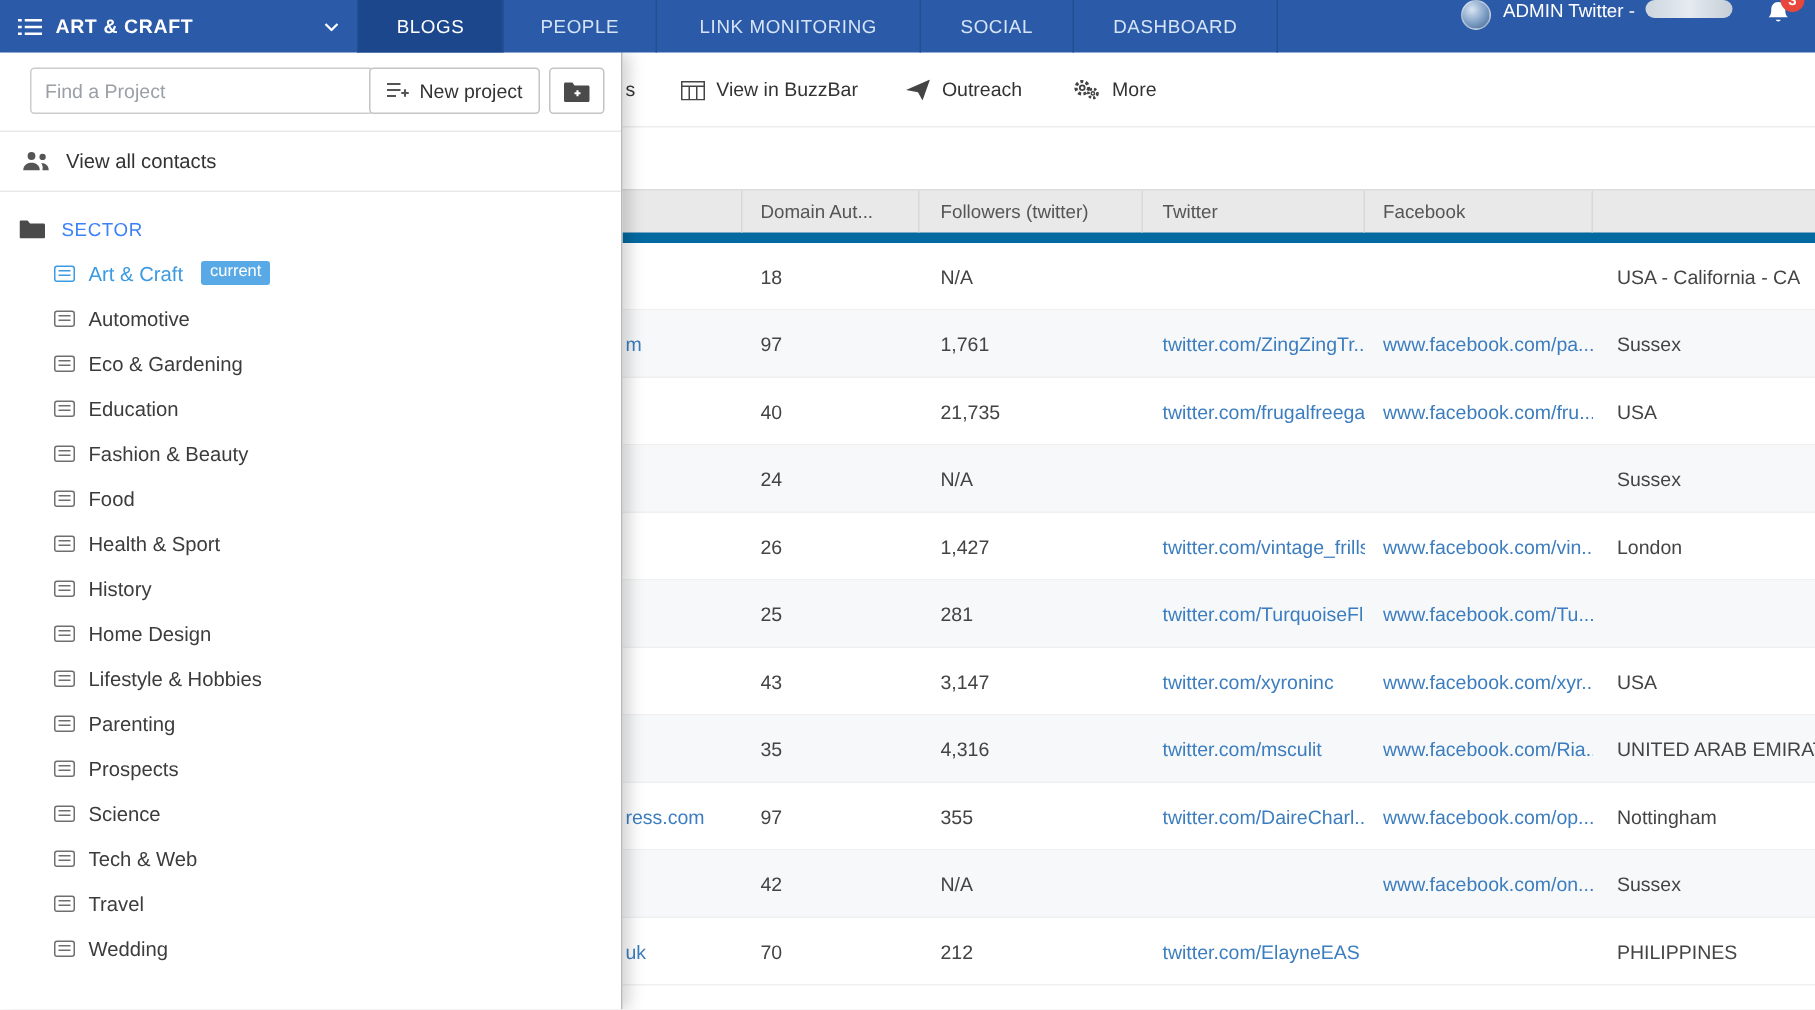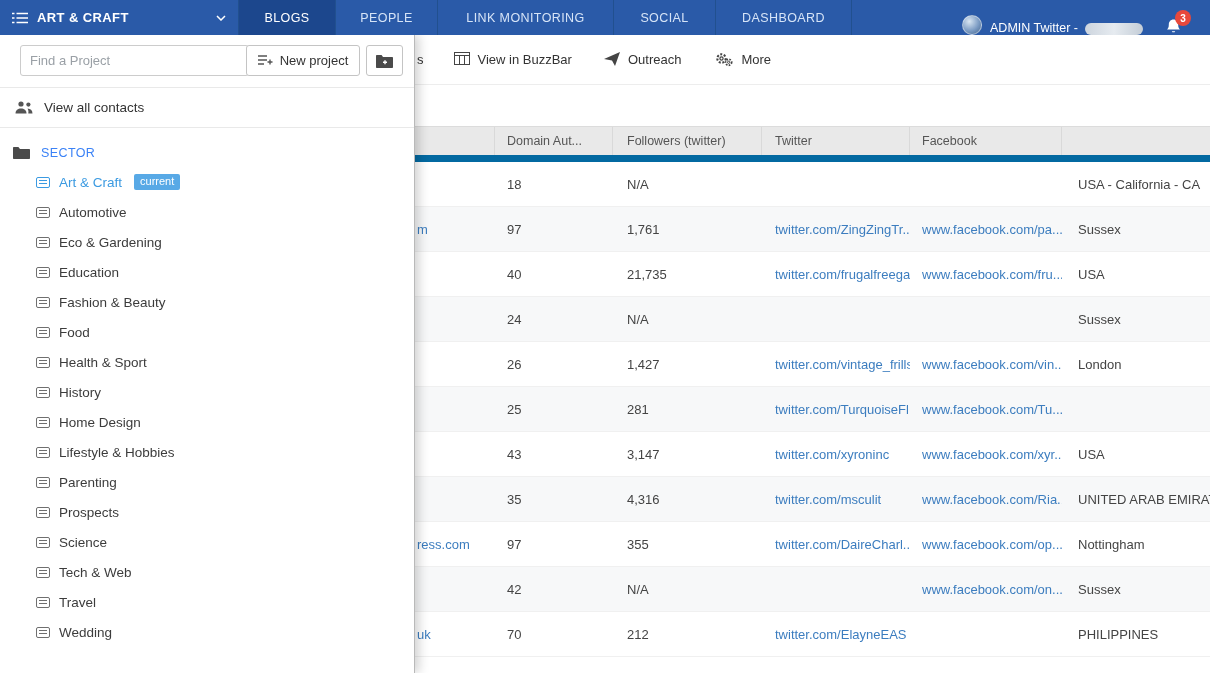--- a/index.html
+++ b/index.html
@@ -7,31 +7,31 @@
   .screen{position:relative;width:1210px;height:673px;background:#fff;overflow:hidden}
 
   
   .topnav{position:absolute;top:0;left:0;right:0;height:35px;background:#2a5aa8;display:flex;align-items:stretch;z-index:30}
   .proj-sel{width:238px;display:flex;align-items:center;gap:9px;padding:0 12px;color:#fff;font-size:13px;font-weight:bold;letter-spacing:.4px;cursor:pointer}
   .proj-sel .chev{margin-left:auto;display:flex}
   .tab{display:flex;align-items:center;justify-content:center;color:#d6e4f7;font-size:12.5px;font-weight:normal;letter-spacing:.4px;border-left:1px solid #21508f;cursor:pointer;white-space:nowrap}
   .tab.active{background:#1c478d;color:#fff}
   .tab-blogs{width:97px}.tab-people{width:102px}.tab-link{width:176px}.tab-social{width:102px}
   .tab-dashboard{width:137px;border-right:1px solid #21508f}
-  .nav-right{margin-left:auto;display:flex;align-items:flex-end;padding-right:28px;color:#fff}
+  .nav-right{margin-left:auto;display:flex;align-items:flex-start;padding-right:16px;color:#fff}
   .avatar{width:20px;height:20px;border-radius:50%;background:radial-gradient(circle at 35% 30%,#d9e6f2,#7c9cc4 55%,#41628a);border:1px solid rgba(255,255,255,.45);margin-right:8px;flex:none}
   .user-label{font-size:12.5px;margin-right:7px;white-space:nowrap}
   .redacted{width:58px;height:12px;border-radius:6px;background:linear-gradient(90deg,#cdd5de,#e6ebf0 50%,#c4cdd7)}
   .bell-wrap{position:relative;margin-left:22px;display:flex;cursor:pointer}
   .nbadge{position:absolute;top:-8px;right:-9px;min-width:16px;height:16px;border-radius:8px;background:#e8483b;color:#fff;font-size:10px;font-weight:bold;display:flex;align-items:center;justify-content:center;padding:0 3px}
 
   
   .toolbar{position:absolute;top:35px;left:0;right:0;height:50px;background:#fff;border-bottom:1px solid #ededed;display:flex;align-items:center;padding-left:415px;z-index:5}
   .tb-partial{margin-left:2px;font-size:13px;color:#333}
-  .tb-item{display:flex;align-items:flex-start;gap:8px;font-size:13px;color:#333;cursor:pointer;white-space:nowrap}
+  .tb-item{display:flex;align-items:flex-end;gap:8px;font-size:13px;color:#333;cursor:pointer;white-space:nowrap}
   .tb-buzzbar{margin-left:30px}.tb-outreach{margin-left:32px}.tb-more{margin-left:34px}
 
   
   .table{position:absolute;top:126px;left:0;right:0;z-index:1}
   .thead{display:flex;height:36px;background:#e9e9e9;border-top:1px solid #dcdcdc;border-bottom:7px solid #0369a1;align-items:stretch}
   .th{display:flex;align-items:center;font-size:12.5px;color:#555;border-right:1px solid #d9d9d9;white-space:nowrap;overflow:hidden}
   .th.c-lo{border-right:none}
   .tbody .tr{display:flex;height:45px;align-items:center;border-bottom:1px solid #f0f0f0;font-size:13px;color:#444;cursor:pointer}
   .tbody .tr:nth-child(even){background:#f7f8f9}
   .td{white-space:nowrap;overflow:hidden}

